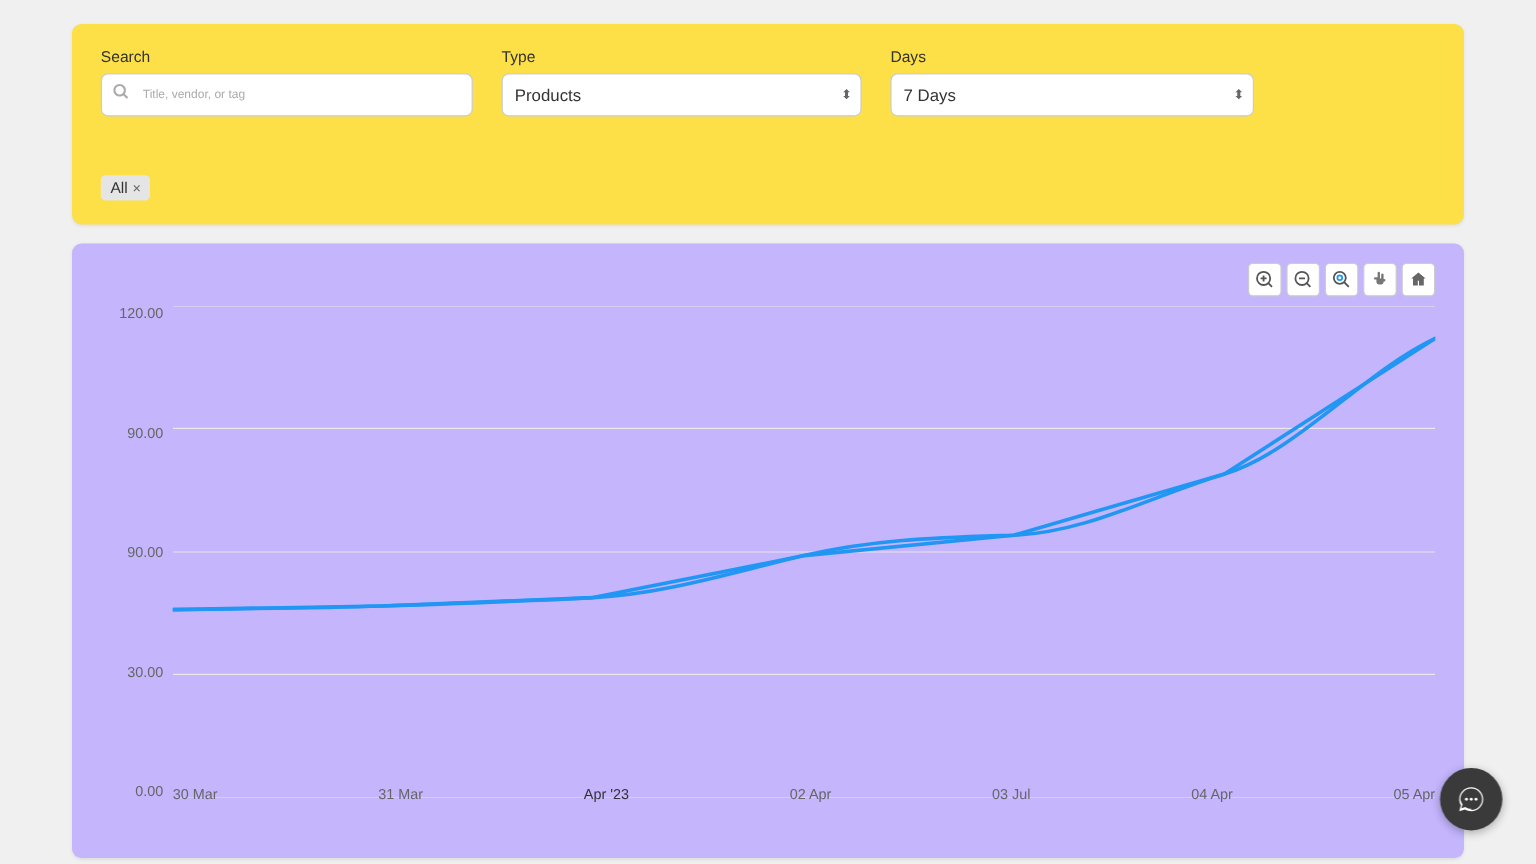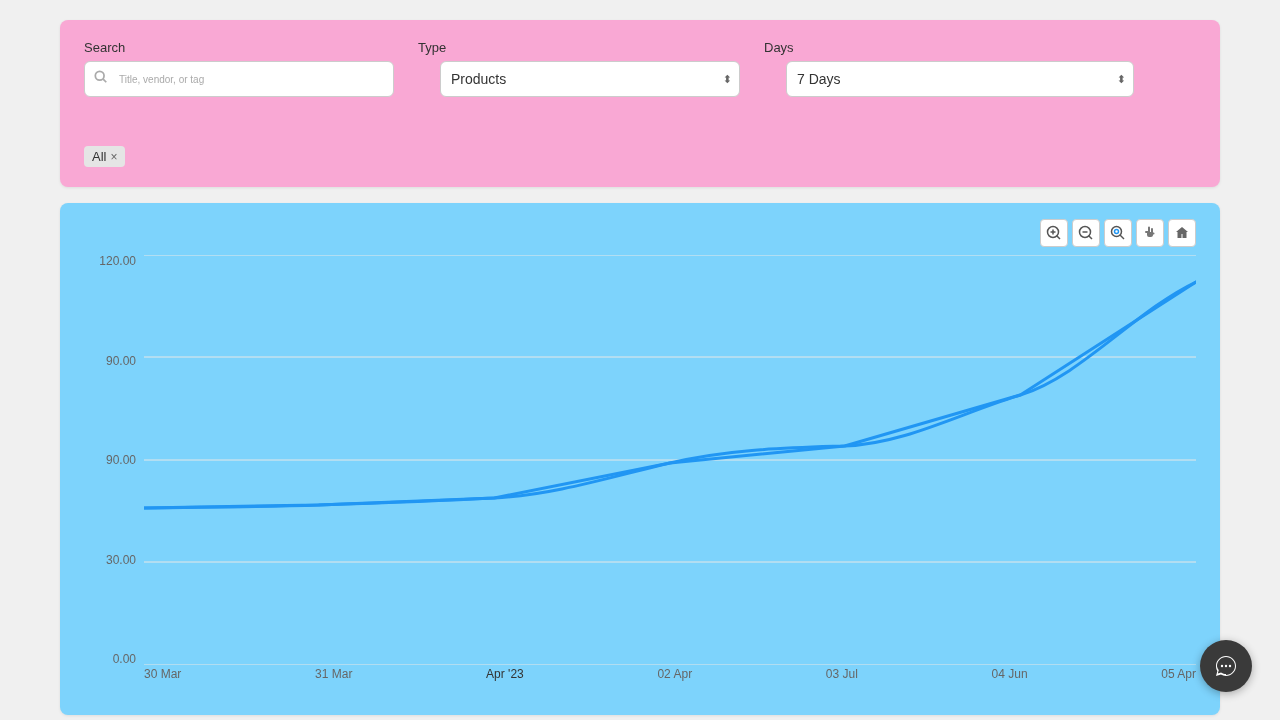--- a/index.html
+++ b/index.html
@@ -10,21 +10,21 @@
       width: 1280px;
       overflow: hidden;
     }
     .page-wrapper {
       padding: 20px 60px;
       display: flex;
       flex-direction: column;
       gap: 16px;
     }
     .filter-card {
-      background: #f9a8d4;
+      background: #fde047;
       border-radius: 8px;
       padding: 20px 24px 20px 24px;
       box-shadow: 0 1px 3px rgba(0,0,0,0.08);
     }
     .filter-row {
       display: flex;
       gap: 24px;
       align-items: flex-end;
     }
     .filter-group {
@@ -65,36 +65,35 @@
       border: 1px solid #ccc;
       border-radius: 6px;
       padding: 0 28px 0 10px;
       font-size: 14px;
       color: #333;
       background: #fff;
       appearance: none;
       -webkit-appearance: none;
       outline: none;
       cursor: pointer;
-      margin-left: 22px;
     }
     .select-wrapper {
       position: relative;
     }
     .select-wrapper .chevron {
       position: absolute;
       right: 8px;
       top: 50%;
       transform: translateY(-50%);
       pointer-events: none;
       color: #666;
       font-size: 11px;
     }
     .type-select { width: 300px; }
-    .days-select { width: 348px; }
+    .days-select { width: 303px; }
     .tag-row {
       margin-top: 12px;
     }
     .tag {
       display: inline-flex;
       align-items: center;
       gap: 4px;
       background: #e5e5e5;
       border-radius: 4px;
       padding: 3px 8px;
@@ -104,21 +103,21 @@
     }
     .tag .close-btn {
       cursor: pointer;
       color: #666;
       font-size: 12px;
       line-height: 1;
     }
 
     
     .chart-card {
-      background: #7dd3fc;
+      background: #c4b5fd;
       border-radius: 8px;
       padding: 16px 24px 20px;
       box-shadow: 0 1px 3px rgba(0,0,0,0.08);
       position: relative;
     }
     .chart-toolbar {
       display: flex;
       justify-content: flex-end;
       gap: 4px;
       margin-bottom: 8px;
@@ -163,21 +162,21 @@
       position: absolute;
       left: 60px;
       right: 0;
       top: 0;
       bottom: 30px;
     }
     .x-axis {
       position: absolute;
       left: 60px;
       right: 0;
-      bottom: 4px;
+      bottom: 16px;
       height: 30px;
       display: flex;
       justify-content: space-between;
       align-items: flex-start;
       padding-top: 6px;
     }
     .x-label {
       font-size: 12px;
       color: #666;
       text-align: center;
@@ -323,21 +322,21 @@
           <path d="M0,253 C60,252 116,252 176,250 C236,248 293,246 353,243 C413,240 470,222 530,208 C590,194 646,193 706,191 C766,189 823,158 883,140 C943,122 1000,55 1060,27" fill="none" stroke="#2196F3" stroke-width="3" stroke-linecap="round" stroke-linejoin="round"></path>
         </svg>
       </div>
 
       <div class="x-axis">
         <span class="x-label">30 Mar</span>
         <span class="x-label">31 Mar</span>
         <span class="x-label bold">Apr '23</span>
         <span class="x-label">02 Apr</span>
         <span class="x-label">03 Jul</span>
-        <span class="x-label">04 Jun</span>
+        <span class="x-label">04 Apr</span>
         <span class="x-label">05 Apr</span>
       </div>
     </div>
   </div>
 
 </div>
 
 <div class="chat-btn">
   <svg viewBox="0 0 24 24" fill="white">
     <path d="M12 2C6.48 2 2 6.48 2 12c0 1.85.5 3.58 1.38 5.08L2 22l4.92-1.38C8.42 21.5 10.15 22 12 22c5.52 0 10-4.48 10-10S17.52 2 12 2zm0 18c-1.66 0-3.22-.47-4.56-1.28l-.32-.19-3.31.93.93-3.31-.19-.32C3.47 14.22 3 12.66 3 12c0-4.97 4.03-9 9-9s9 4.03 9 9-4.03 9-9 9z"></path>

